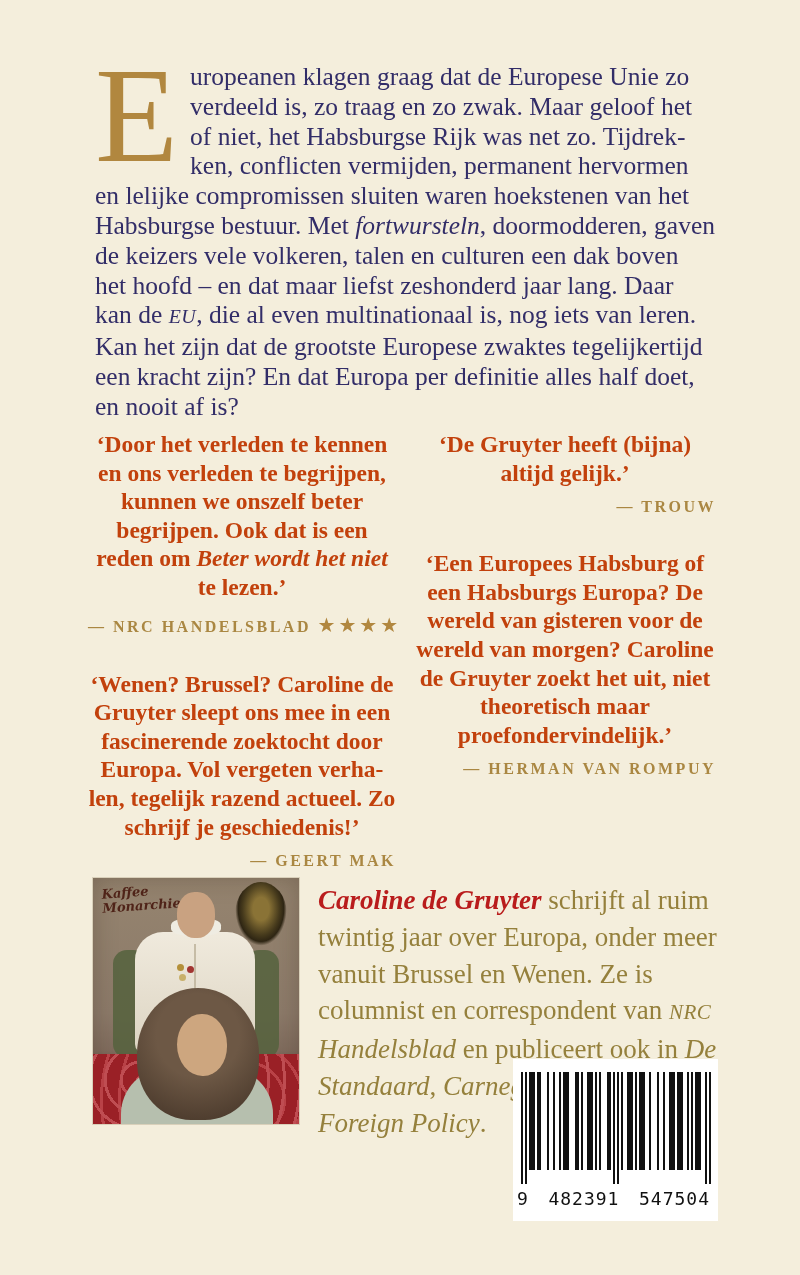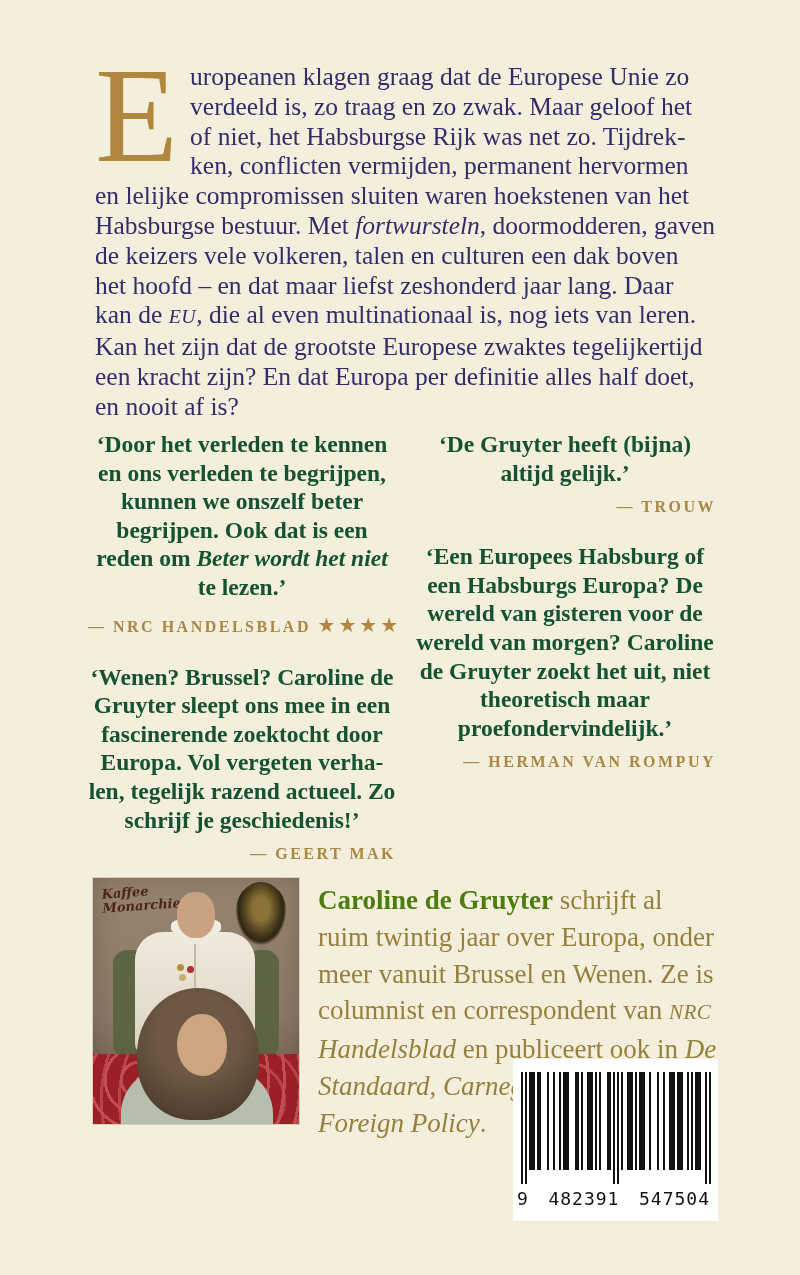--- a/index.html
+++ b/index.html
@@ -25,23 +25,23 @@
     margin:4px 12px 0 0;
   }
   .i { font-style:italic;margin-top:40px; }
   .b { font-weight:bold; }
   .sc { font-size:0.78em; letter-spacing:0.5px;font-style:italic; }
 
   
   .qcol { position:absolute; top:430px; }
   .qcol-left  { left:88px;  width:308px; }
   .qcol-right { left:414px; width:302px; }
-  .quote + .quote { margin-top:26px; }
+  .quote + .quote { margin-top:33px; }
   .quote-text {
-    font-weight:bold; color:#14532d;
+    font-weight:bold; color:#c2410c;
     font-size:23.5px; line-height:28.6px; text-align:center;
   }
   .attribution {
     margin-top:11px; text-align:right;
     color:#aa8742; font-weight:bold;
     font-size:16px; letter-spacing:2.5px;
     white-space:nowrap;
   }
   .stars { color:#b1873f; font-size:20px; letter-spacing:3px; font-weight:normal; }
 
@@ -92,21 +92,21 @@
     border-radius:52% 52% 46% 46%; }
   .p-top { top:190px; left:28px; width:152px; height:60px; background:#b6bfae;
     border-radius:46px 46px 0 0; }
   .p-face { top:136px; left:84px; width:50px; height:62px; background:#cda67f;
     border-radius:50% 50% 48% 52%; }
 
   .bio {
     position:absolute; left:318px; top:882px; width:402px;
     font-size:27px; line-height:36.8px; color:#95803c;
   }
-  .bio .b { color:#4d7c0f; }
+  .bio .b { color:#b91c1c;font-style:italic; }
 
   
   .barcode {
     position:absolute; left:513px; top:1059px; width:205px; height:162px;
     background:#ffffff; text-align:center; padding-top:13px;
   }
   .barcode svg { display:block; margin:0 auto; }
   .ean-number {
     display:flex; justify-content:space-between; padding:2px 8px 0 4px;
     font-family:"DejaVu Sans Mono", monospace;

